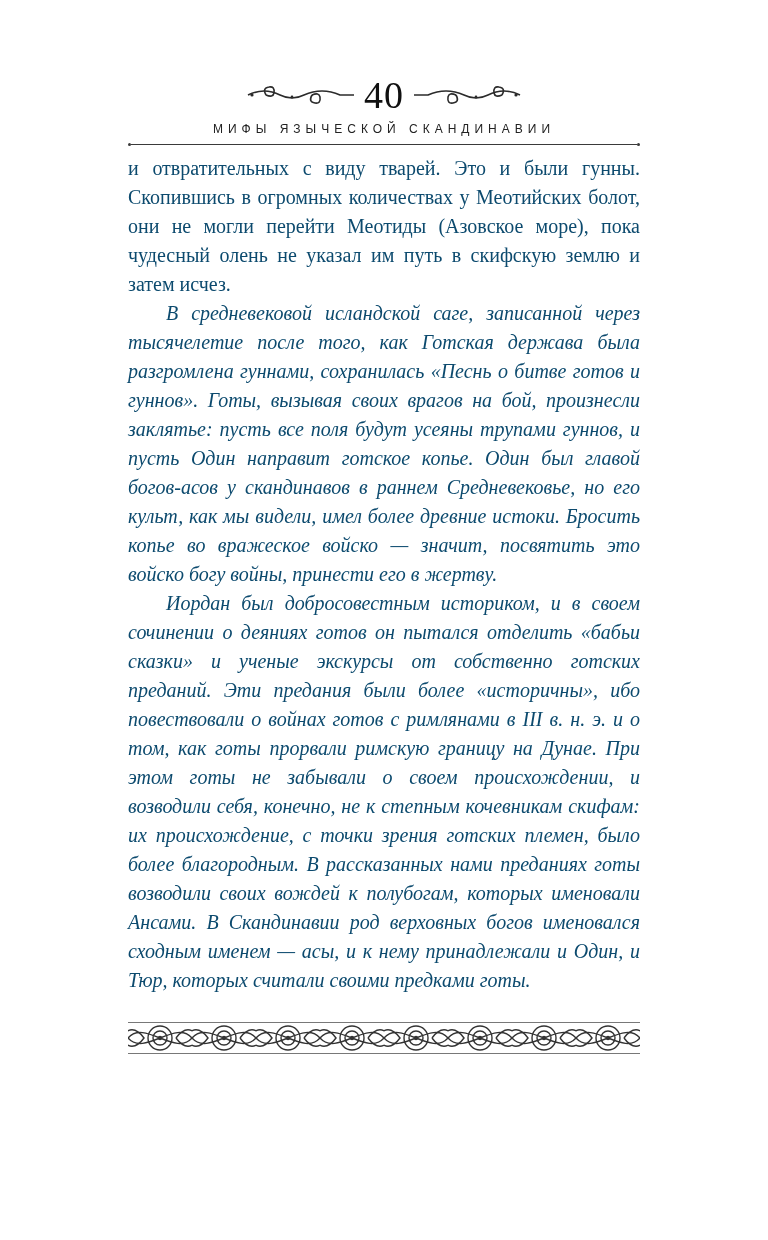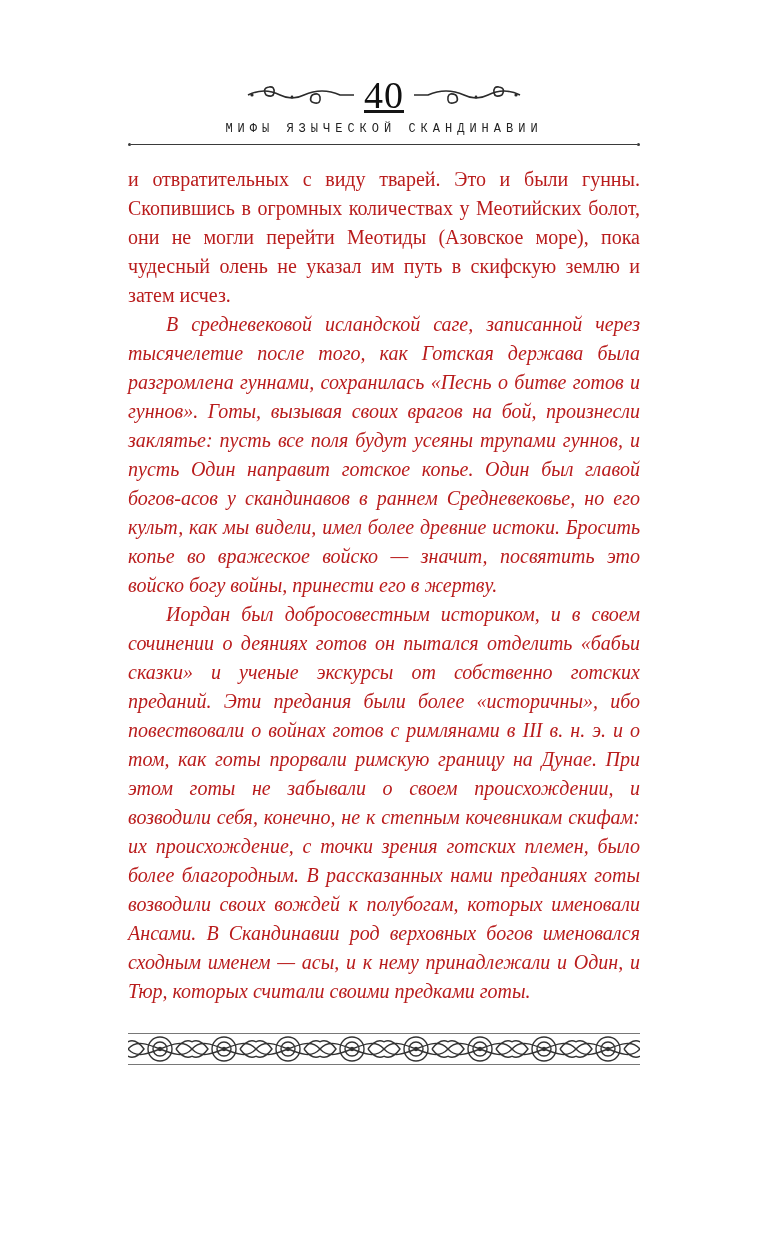--- a/index.html
+++ b/index.html
@@ -22,61 +22,60 @@
     margin: 0 auto;
     padding-top: 72px;
   }
   
   .pagenum-row {
     display: flex;
     align-items: center;
     justify-content: center;
     gap: 4px;
     height: 46px;
-    text-decoration: underline;
   }
   .pagenum {
     font-size: 38px;
     line-height: 1;
     color: #101010;
     padding: 0 4px;
     letter-spacing: 1px;
   }
   .flourish svg { display: block; }
   .running-head {
     text-align: center;
     font-size: 12px;
     letter-spacing: 5px;
     color: #222222;
     margin-top: 4px;
-    font-family: Liberation Mono, monospace;
+    font-family: Liberation Sans, sans-serif;
   }
   .head-rule {
     display: flex;
     align-items: center;
     margin-top: 7px;
   }
   .head-rule .line {
     flex: 1;
     height: 1px;
     background: #3a3a3a;
   }
   .head-rule .dot {
     width: 3px;
     height: 3px;
     border-radius: 50%;
     background: #3a3a3a;
   }
   
   .body-text {
-    margin-top: 19px;
+    margin-top: 8px;
     font-size: 20px;
     line-height: 29px;
     text-align: justify;
-    color: #b91c1c;
+    color: #0c4a6e;
   }
   .body-text p {
     margin: 0;
   }
   .body-text p.indent {
     text-indent: 38px;
     font-style: italic;
   }
   
   .ornament-band {

